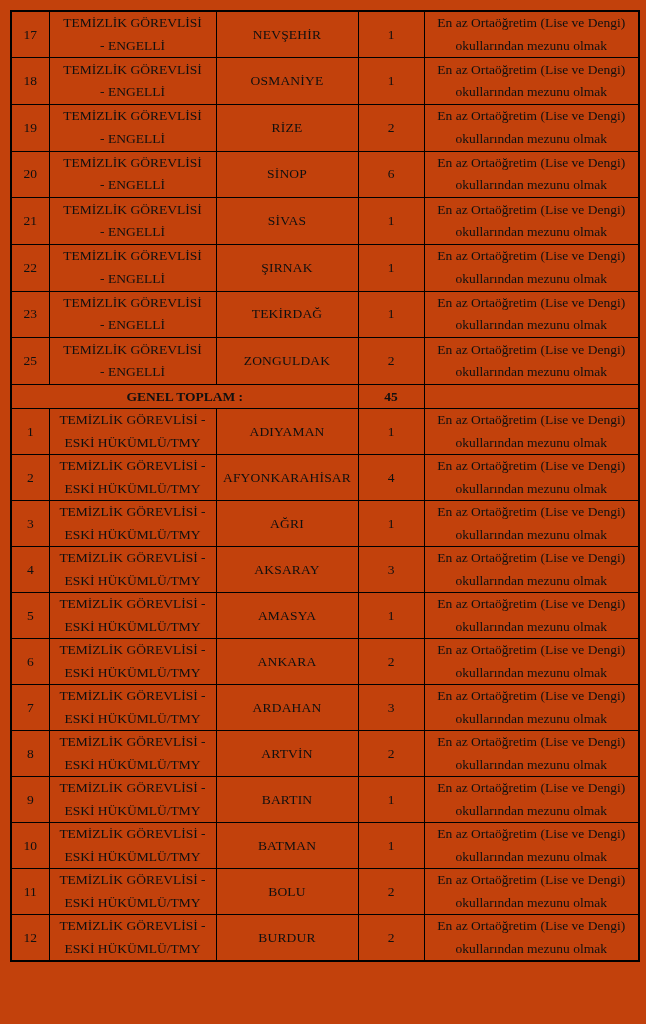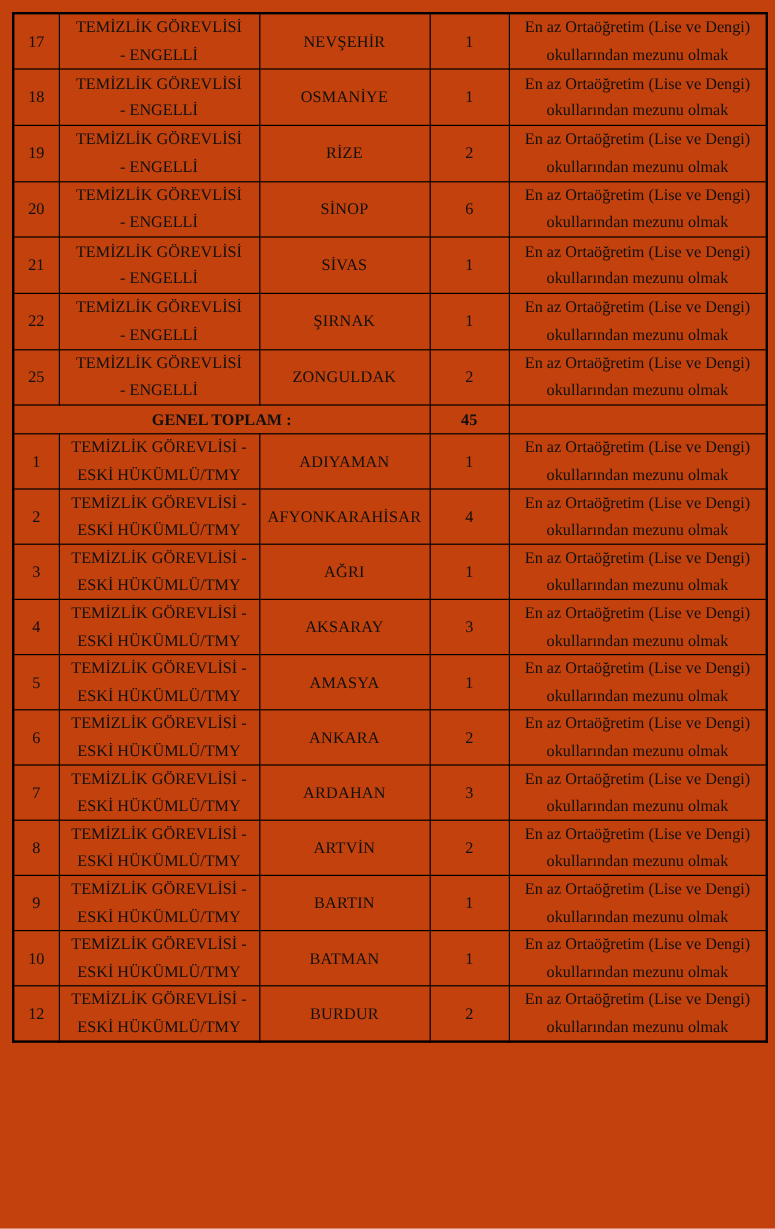--- a/index.html
+++ b/index.html
@@ -123,20 +123,33 @@
             <div>- ENGELLİ</div>
           </td>
           <td class="cell-city">ŞIRNAK</td>
           <td class="cell-count">1</td>
           <td class="cell-req">
             <div>En az Ortaöğretim (Lise ve Dengi)</div>
             <div>okullarından mezunu olmak</div>
           </td>
         </tr>
         <tr class="row-tall">
+          <td class="cell-no">23</td>
+          <td class="cell-pos">
+            <div>TEMİZLİK GÖREVLİSİ</div>
+            <div>- ENGELLİ</div>
+          </td>
+          <td class="cell-city">TEKİRDAĞ</td>
+          <td class="cell-count">1</td>
+          <td class="cell-req">
+            <div>En az Ortaöğretim (Lise ve Dengi)</div>
+            <div>okullarından mezunu olmak</div>
+          </td>
+        </tr>
+        <tr class="row-tall">
           <td class="cell-no">25</td>
           <td class="cell-pos">
             <div>TEMİZLİK GÖREVLİSİ</div>
             <div>- ENGELLİ</div>
           </td>
           <td class="cell-city">ZONGULDAK</td>
           <td class="cell-count">2</td>
           <td class="cell-req">
             <div>En az Ortaöğretim (Lise ve Dengi)</div>
             <div>okullarından mezunu olmak</div>
@@ -265,20 +278,33 @@
           </td>
         </tr>
         <tr class="row-tall2">
           <td class="cell-no">10</td>
           <td class="cell-pos">
             <div>TEMİZLİK GÖREVLİSİ -</div>
             <div>ESKİ HÜKÜMLÜ/TMY</div>
           </td>
           <td class="cell-city">BATMAN</td>
           <td class="cell-count">1</td>
+          <td class="cell-req">
+            <div>En az Ortaöğretim (Lise ve Dengi)</div>
+            <div>okullarından mezunu olmak</div>
+          </td>
+        </tr>
+        <tr class="row-tall2">
+          <td class="cell-no">11</td>
+          <td class="cell-pos">
+            <div>TEMİZLİK GÖREVLİSİ -</div>
+            <div>ESKİ HÜKÜMLÜ/TMY</div>
+          </td>
+          <td class="cell-city">BOLU</td>
+          <td class="cell-count">2</td>
           <td class="cell-req">
             <div>En az Ortaöğretim (Lise ve Dengi)</div>
             <div>okullarından mezunu olmak</div>
           </td>
         </tr>
         <tr class="row-tall2">
           <td class="cell-no">12</td>
           <td class="cell-pos">
             <div>TEMİZLİK GÖREVLİSİ -</div>
             <div>ESKİ HÜKÜMLÜ/TMY</div>

